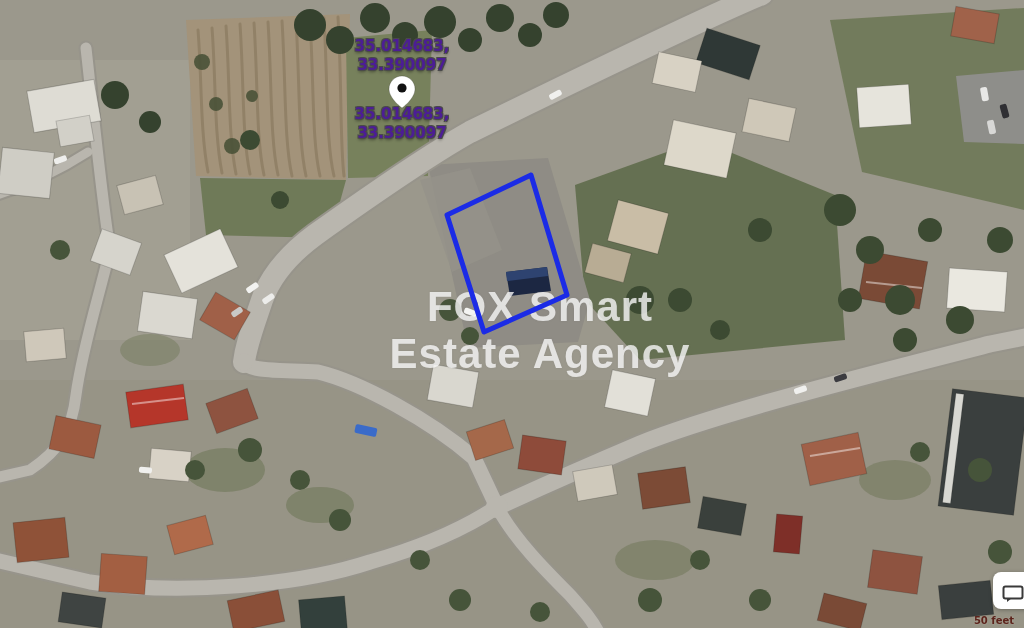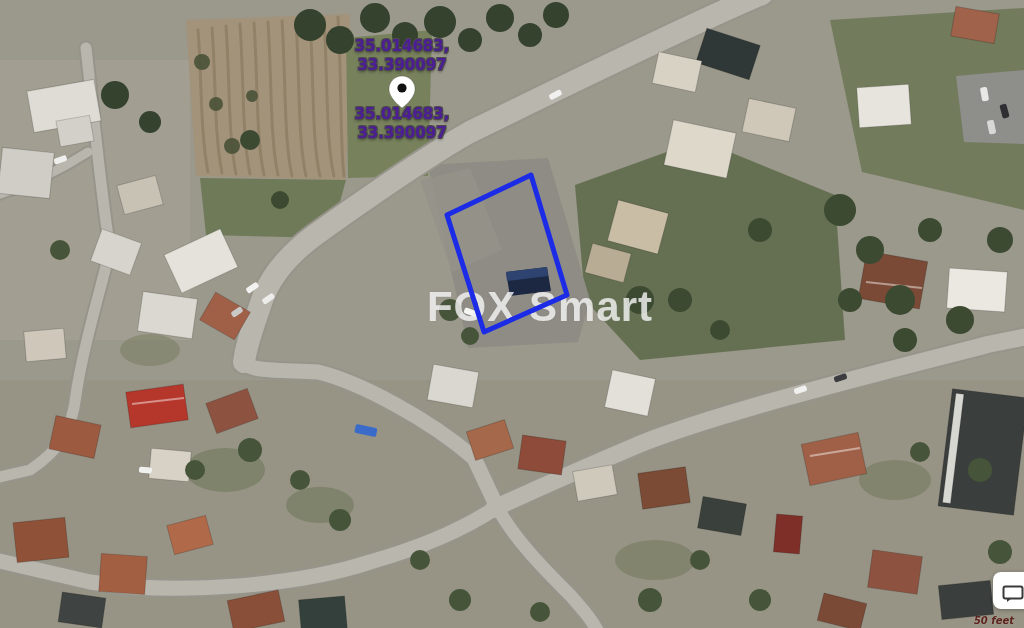--- a/index.html
+++ b/index.html
@@ -15,21 +15,21 @@
                color:#4c1d95;font-size:15px;font-weight:bold;line-height:19px;
                font-family:"DejaVu Sans","Liberation Sans",sans-serif;
                text-shadow:-1px -1px 0 #4a4a4a,1px -1px 0 #4a4a4a,
                            -1px 1px 0 #4a4a4a,1px 1px 0 #4a4a4a,0 2px 3px rgba(0,0,0,.45);}
   #coords-above{left:320px;top:37px;}
   #coords-below{left:320px;top:105px;}
   .pin{position:absolute;left:388px;top:75px;z-index:4;}
   .scale-label{position:absolute;right:10px;bottom:2px;z-index:6;
                font-size:10px;font-weight:bold;color:#5c241c;
                font-family:"DejaVu Sans","Liberation Sans",sans-serif;
-               text-shadow:0 0 2px rgba(255,235,225,0.25);font-style:italic;}
+               text-shadow:0 0 2px rgba(255,235,225,0.25);}
   .feedback-btn{position:absolute;left:993px;top:572px;width:46px;height:37px;z-index:6;
                 background:#fff;border:none;border-radius:8px;
                 box-shadow:0 1px 4px rgba(0,0,0,.3);cursor:pointer;text-align:left;padding:9px 0 0 9px;}
 </style>
 </head>
 <body>
 
 <div class="stage">
 
   <svg class="map" width="1024" height="628" viewBox="0 0 1024 628">
@@ -210,20 +210,21 @@
       <rect x="978" y="91" width="14" height="7" rx="2" fill="#e8e8e6" transform="rotate(80,985,94)"></rect>
       <rect x="998" y="108" width="14" height="7" rx="2" fill="#2f2f33" transform="rotate(75,1005,111)"></rect>
       <rect x="985" y="124" width="14" height="7" rx="2" fill="#d8d8d6" transform="rotate(78,992,127)"></rect>
       <rect x="139" y="467" width="13" height="6" rx="2" fill="#f0f0ee" transform="rotate(5,145,470)"></rect>
       <rect x="54" y="157" width="13" height="6" rx="2" fill="#eeeeec" transform="rotate(-20,60,160)"></rect>
     </g>
   </svg>
 
   <div class="watermark">
     <div>FOX Smart</div>
+    <div>Estate Agency</div>
   </div>
 
   <svg class="overlay-svg" width="1024" height="628" viewBox="0 0 1024 628">
     <polygon fill="none" stroke-width="5" stroke-linejoin="round" points="531,175 447,215 484,332 567,295" stroke="#1b2be6"></polygon>
   </svg>
 
   <div id="coords-above" class="coord-label">
     <div>35.014683,</div>
     <div>33.390097</div>
   </div>

